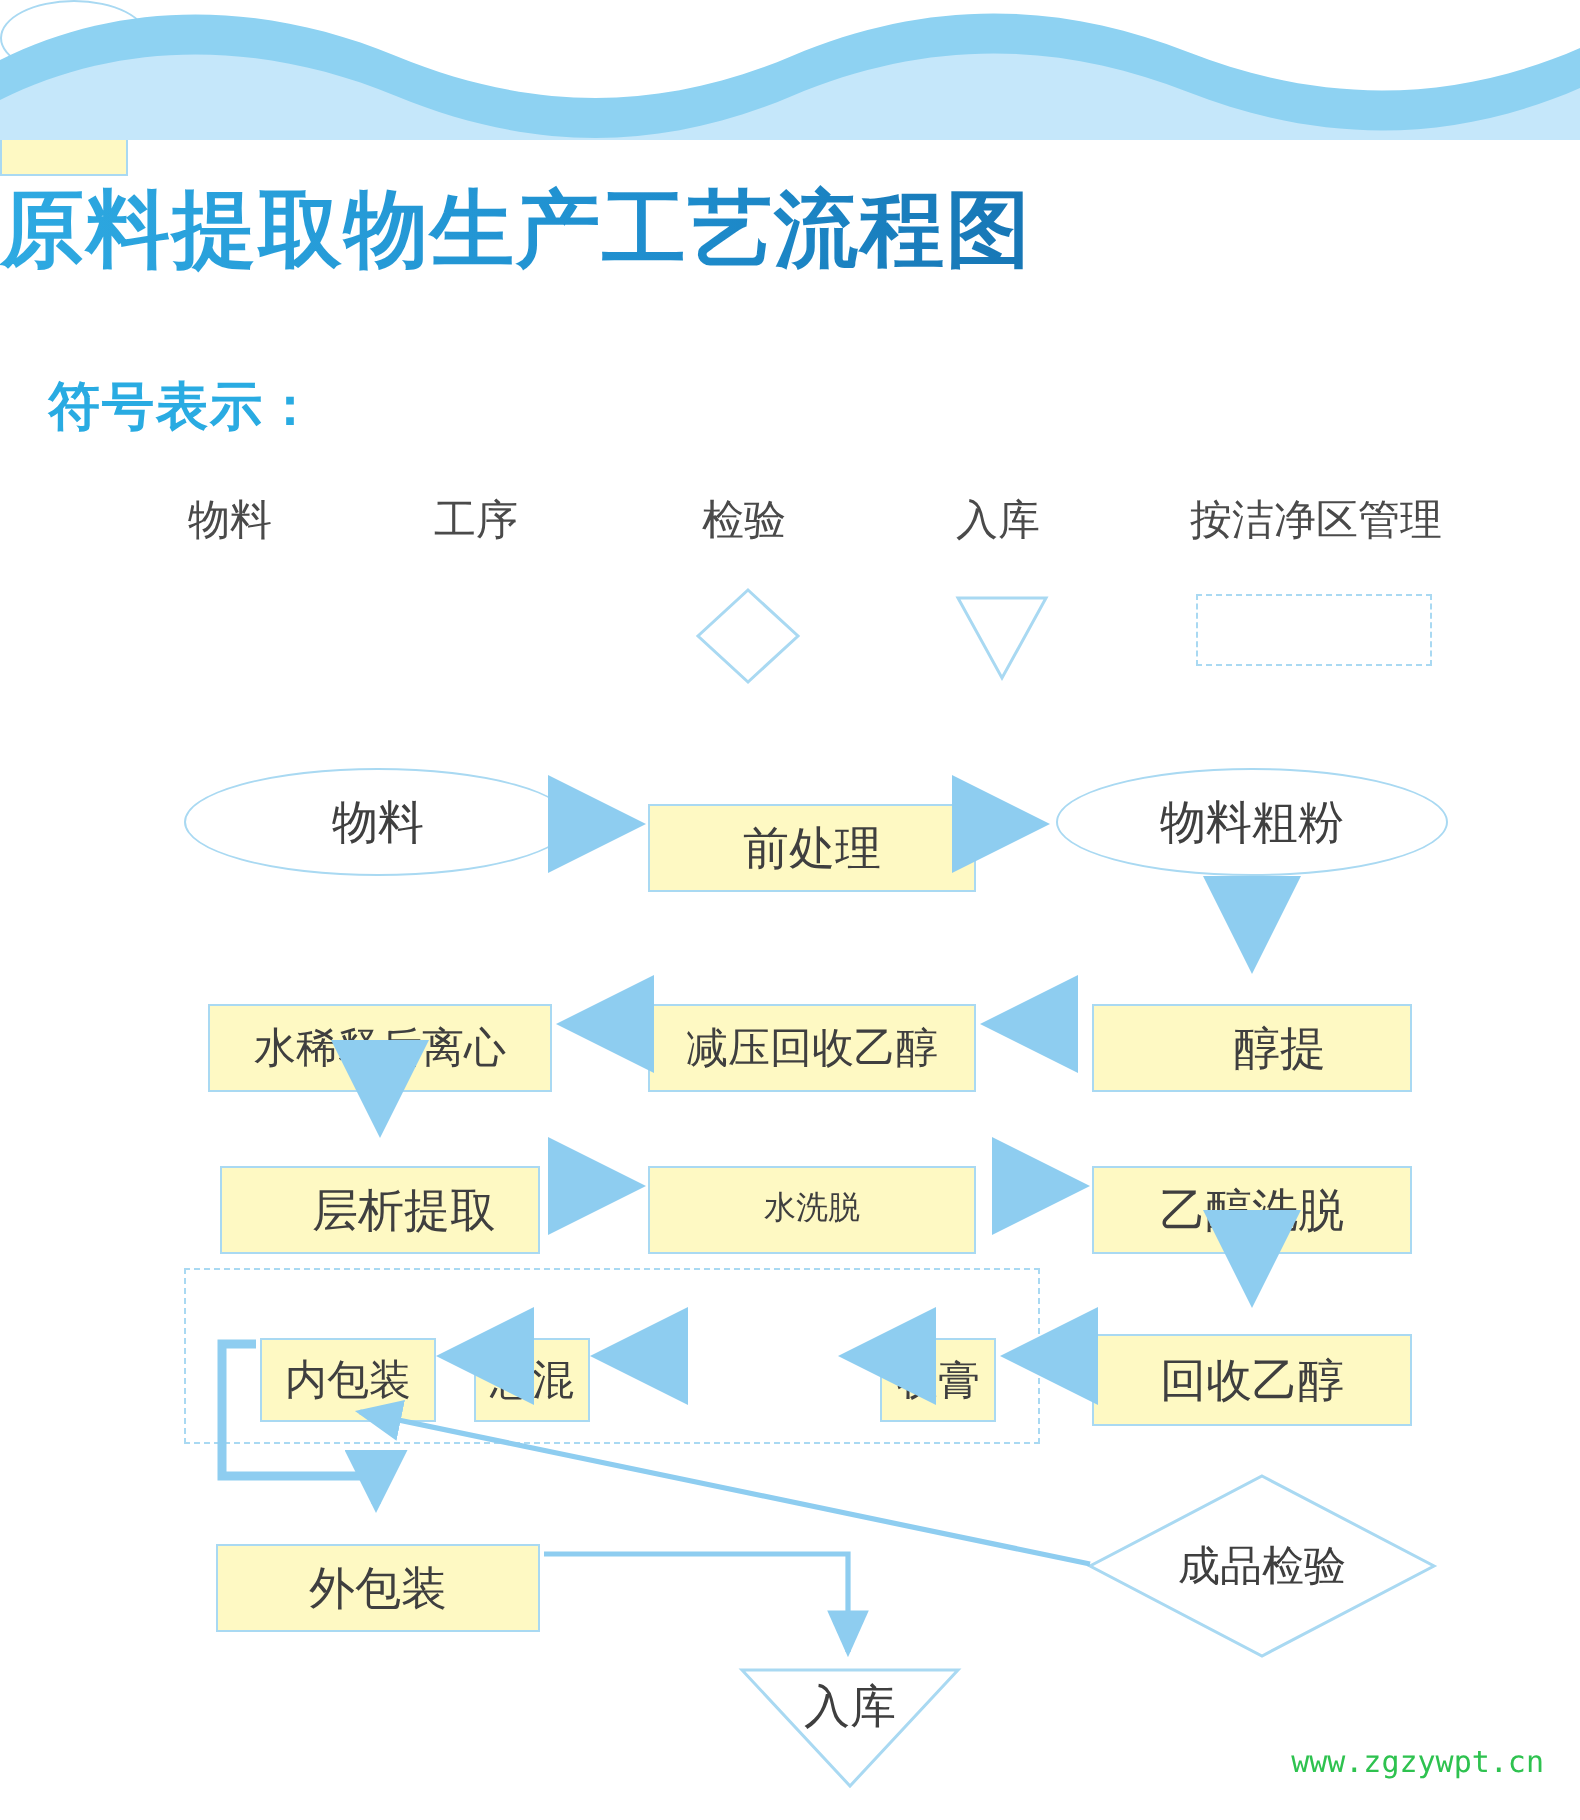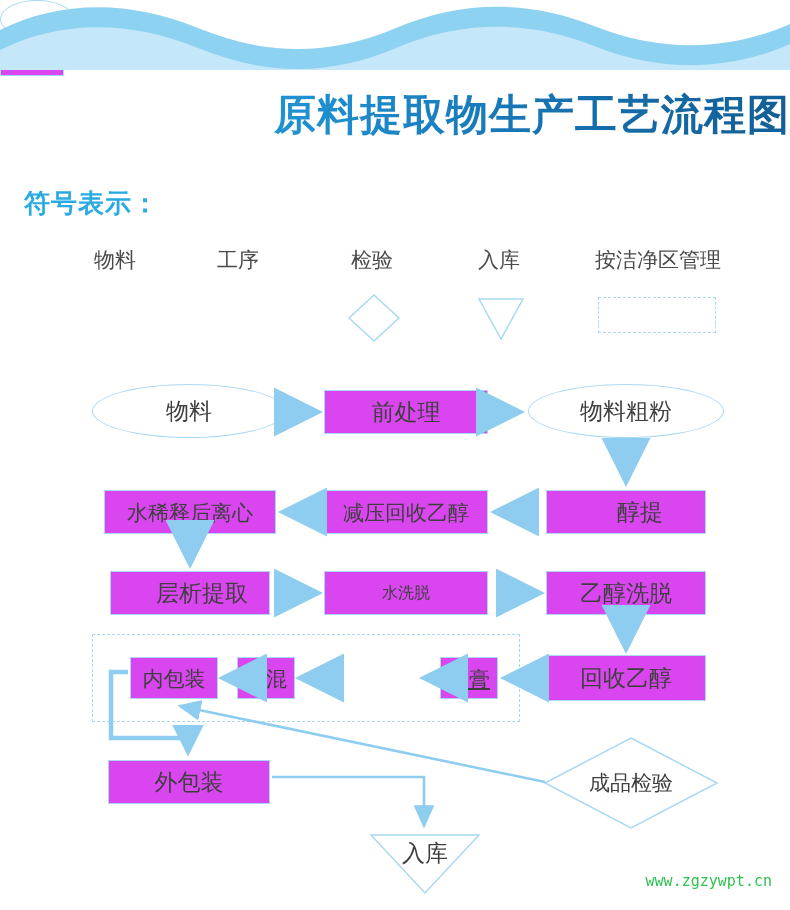--- a/index.html
+++ b/index.html
@@ -24,21 +24,21 @@
     width: 790px; height: 70px;
     overflow: hidden;
   }
   .wave-wrap svg { display: block; }
 
   
   .title {
     position: absolute;
     left: 0; top: 92px;
     width: 790px;
-    text-align: right;
+    text-align: left;
     font-size: 42px;
     font-weight: bold;
     letter-spacing: 1px;
     line-height: 1.1;
     background: linear-gradient(90deg, #2eaae2 0%, #1f8fcf 40%, #1570ae 72%, #125f96 100%);
     -webkit-background-clip: text;
     background-clip: text;
     color: transparent;
     -webkit-text-fill-color: transparent;
     white-space: nowrap;
@@ -67,21 +67,22 @@
     box-sizing: border-box;
     display: flex;
     align-items: center;
     justify-content: center;
     color: #3f3f3f;
     white-space: nowrap;
     line-height: 1;
   }
   .rect {
     border: 1.5px solid #a9d9f2;
-    background: #d946ef;
+    background: #fef9c3;
+    margin-top: 12px;
   }
   .ellipse {
     border: 1.5px solid #a9d9f2;
     border-radius: 50%;
     background: #ffffff;
   }
   .dashed-region {
     position: absolute;
     box-sizing: border-box;
     border: 1.5px dashed #a9d9f2;
@@ -169,21 +170,21 @@
 
   <div class="node rect" style="left:324px; top:571px; width:164px; height:44px; font-size:16px;">水洗脱</div>
 
   <div class="node rect" style="left:546px; top:571px; width:160px; height:44px; font-size:23px;">乙醇洗脱</div>
 
   <div class="node rect" style="left:130px; top:657px; width:88px; height:42px; font-size:21px;">内包装</div>
 
   <div class="node rect" style="left:237px; top:657px; width:58px; height:42px; font-size:21px;">总混</div>
 
 
-  <div class="node rect" style="left:440px; top:657px; width:58px; height:42px; font-size:21px;text-decoration:underline;">收膏</div>
+  <div class="node rect" style="left:440px; top:657px; width:58px; height:42px; font-size:21px;">收膏</div>
 
   <div class="node rect" style="left:546px; top:655px; width:160px; height:46px; font-size:23px;">回收乙醇</div>
 
   <div class="node rect" style="left:108px; top:760px; width:162px; height:44px; font-size:23px;">外包装</div>
 
   <svg class="shape-svg" style="left:543px; top:736px;" width="176" height="94">
     <polygon points="88,2 174,47 88,92 2,47" fill="#ffffff" stroke="#a9d9f2" stroke-width="1.5"></polygon>
   </svg>
   <div class="shape-text" style="left:543px; top:736px; width:176px; height:94px; font-size:21px;">成品检验</div>
 

